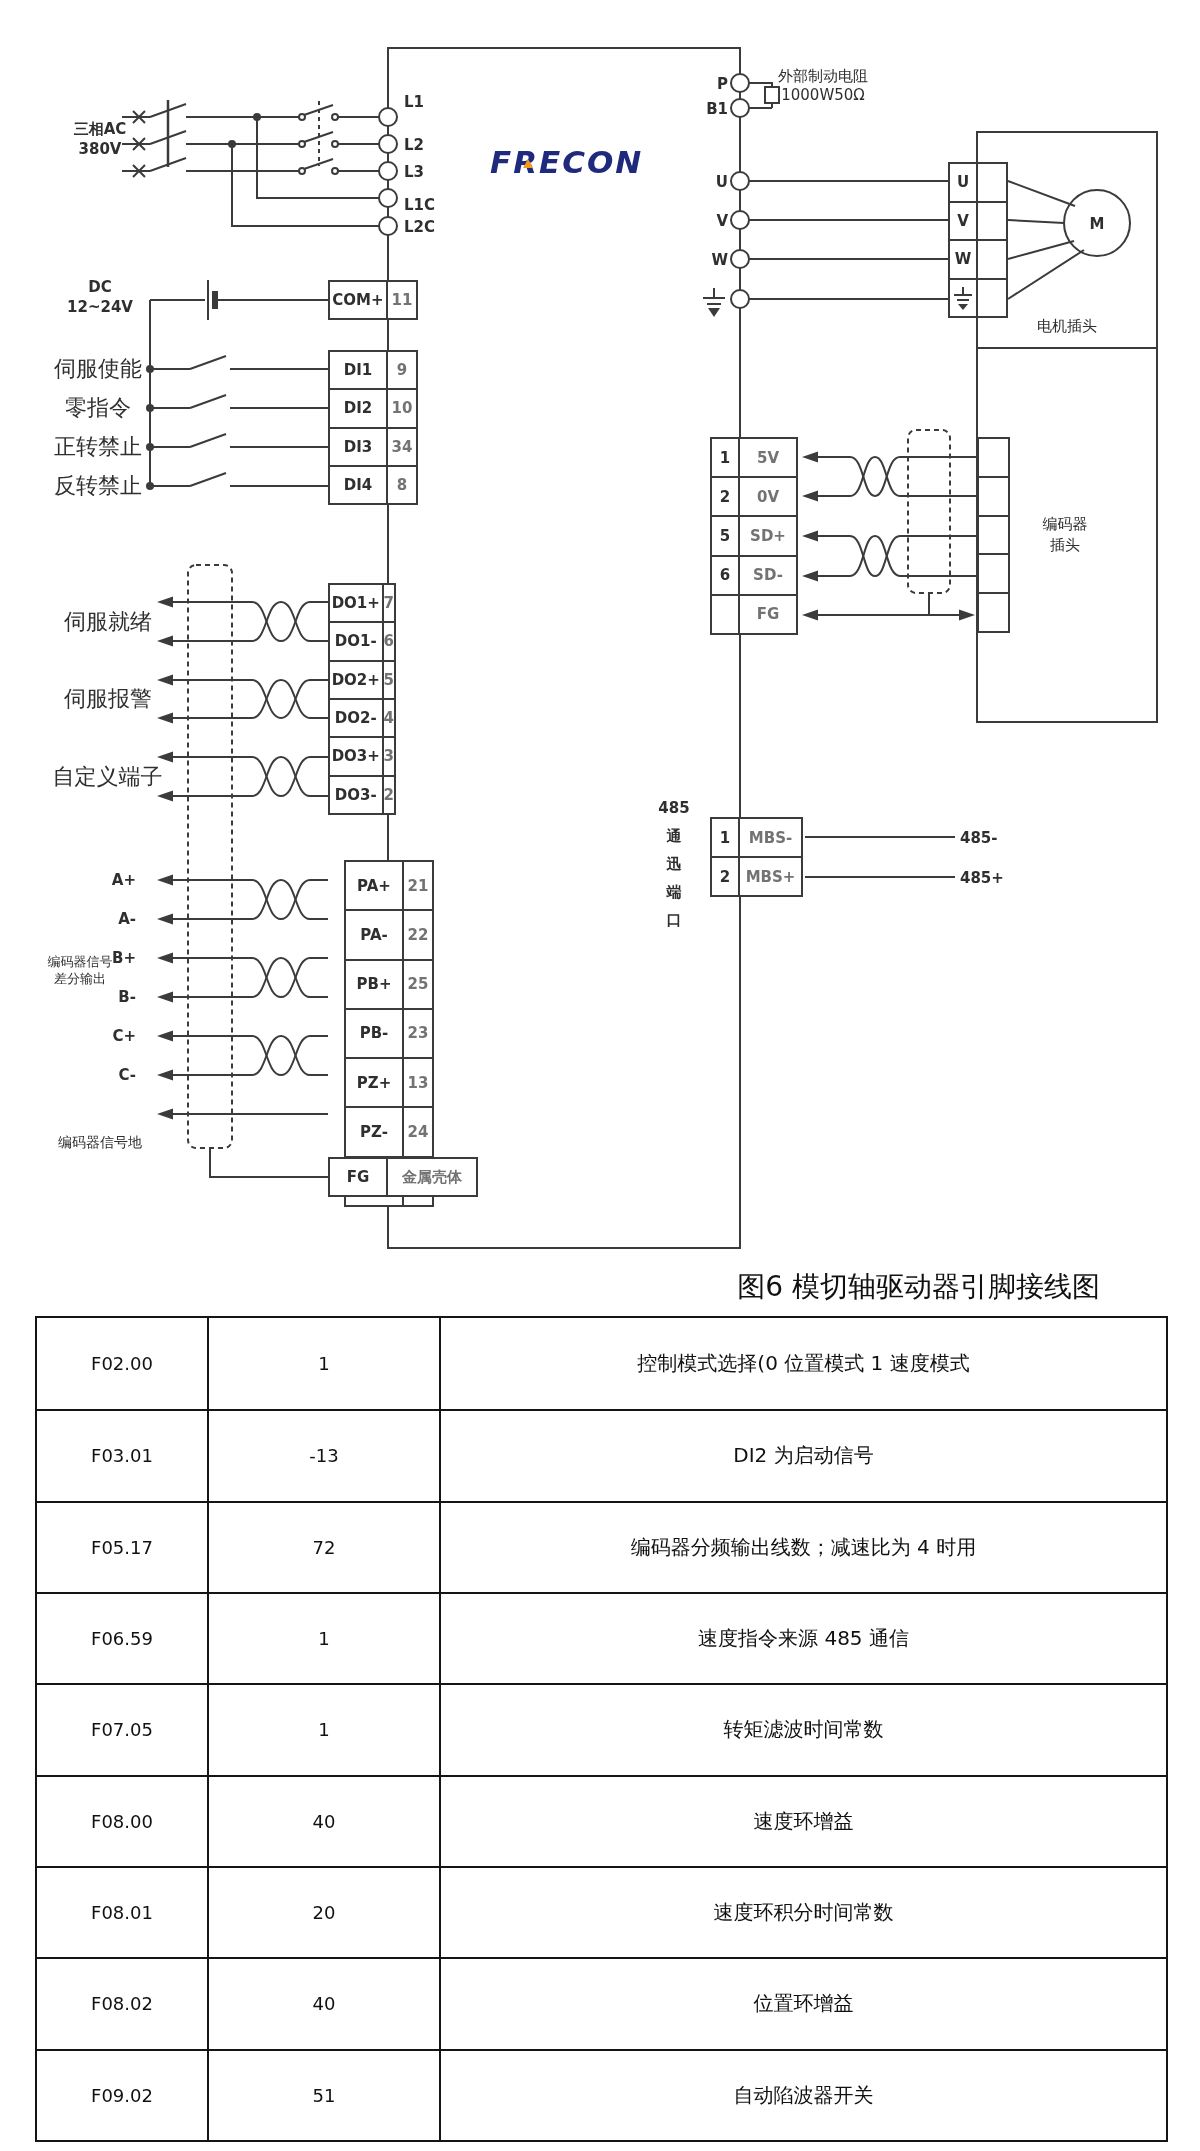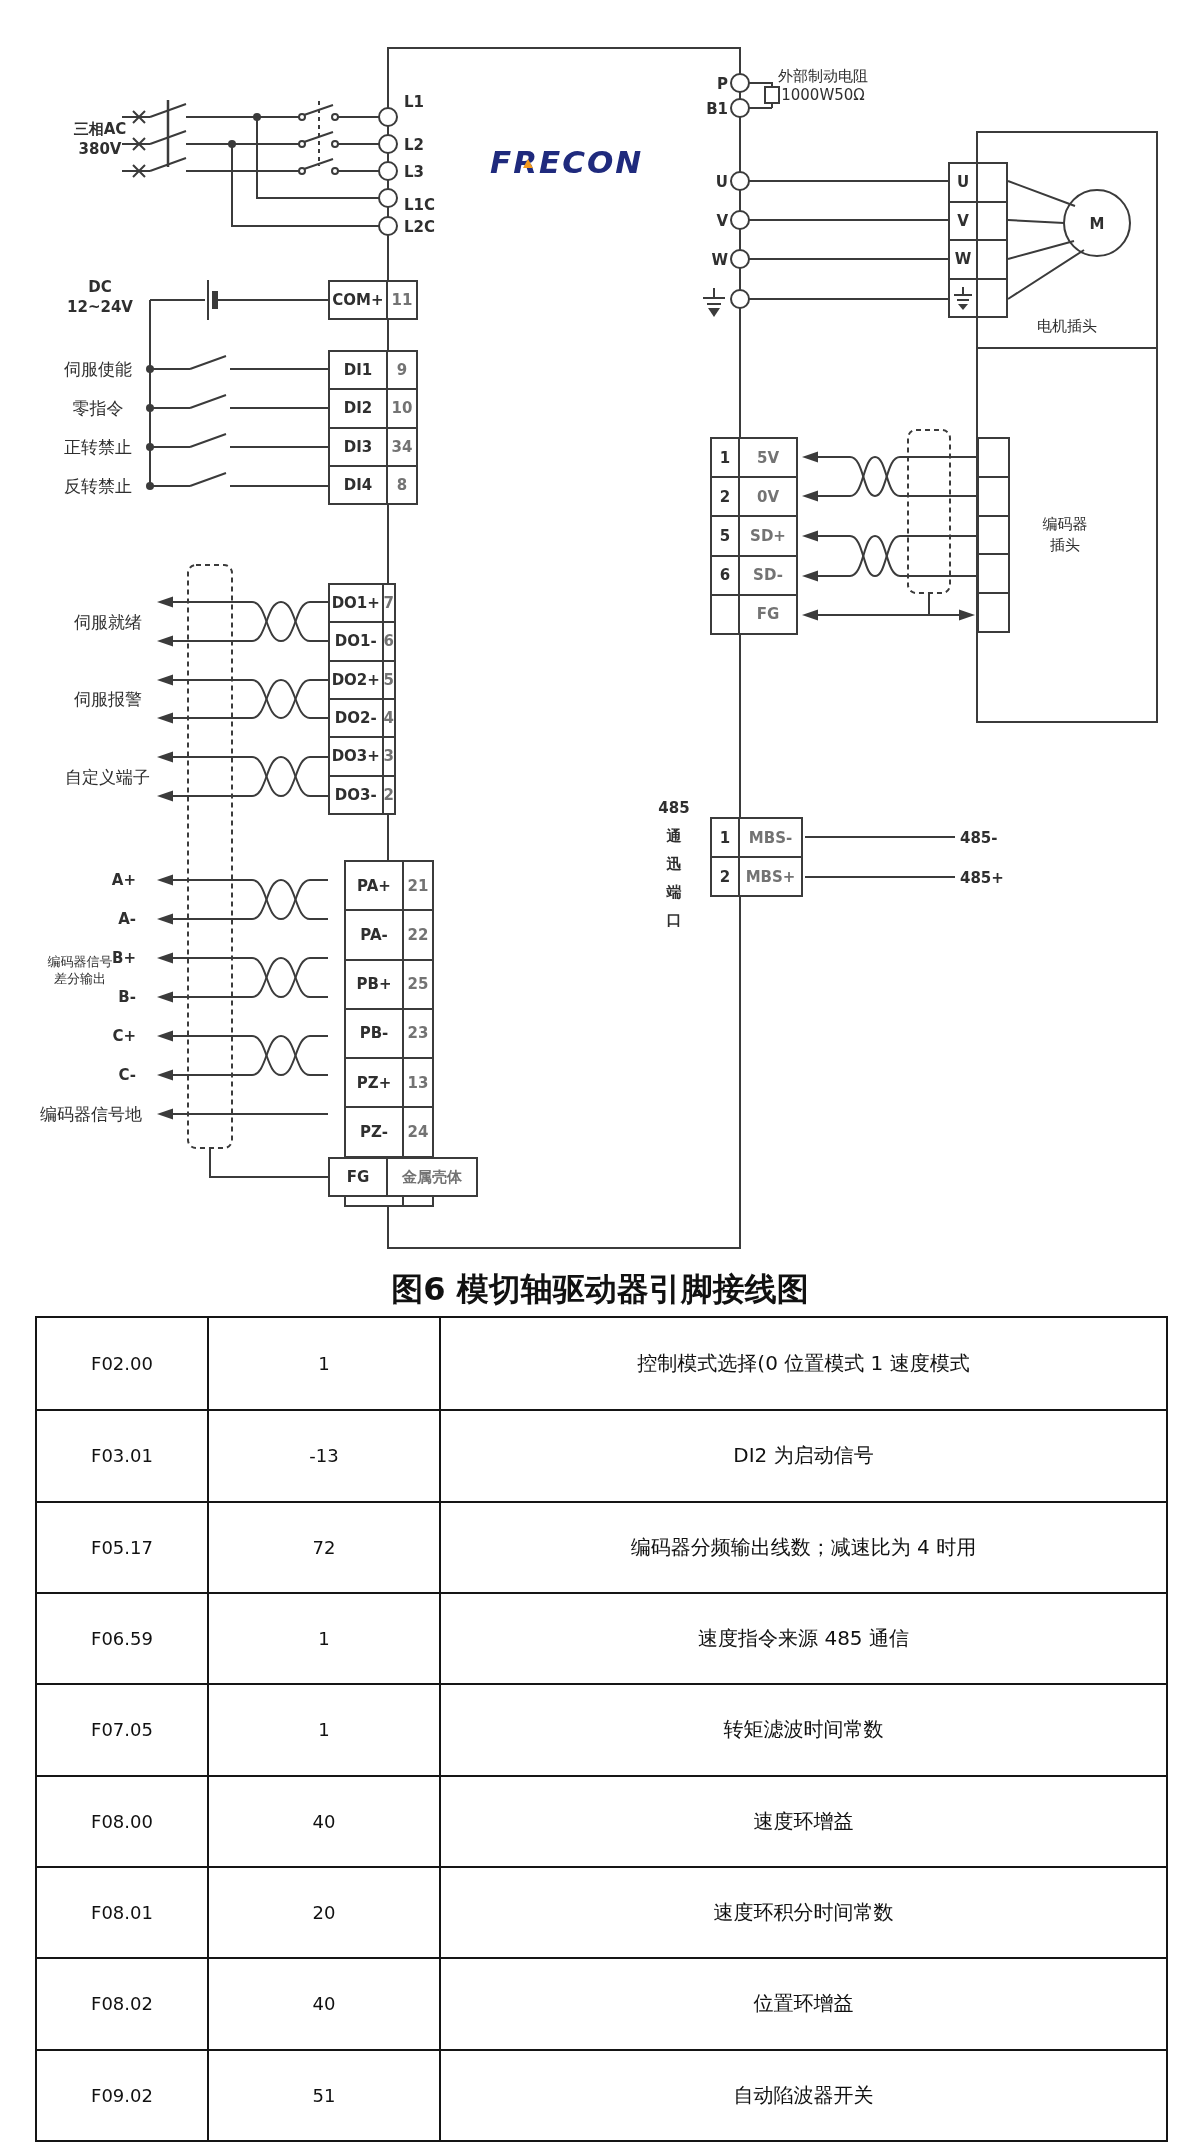--- a/index.html
+++ b/index.html
@@ -3,44 +3,44 @@
 <meta charset="utf-8">
 <style>
   html,body{margin:0;padding:0;background:#fff;}
   .page{position:relative;width:1200px;height:2151px;background:#ffffff;
         font-family:"DejaVu Sans","Liberation Sans",sans-serif;color:#2b2b2b;overflow:hidden;}
   svg.wires{position:absolute;left:0;top:0;}
   .lab{position:absolute;color:#2f2f2f;font-size:15px;line-height:20px;}
   .lab.c{text-align:center;}
   .lab.r{text-align:right;}
   .lab.b{font-weight:600;}
-  .cjk17{font-size:17px;line-height:22px;}
-  .cjk14{font-size:17px;line-height:20px;}
+  .cjk17{font-size:22px;line-height:22px;}
+  .cjk14{font-size:14px;line-height:20px;margin-top:28px;}
   .cjk13{font-size:13px;line-height:17px;}
   .blk{position:absolute;display:flex;flex-direction:column;background:#fff;
        border:2px solid #3b3b3b;box-sizing:border-box;}
   .blk .row{flex:1;display:flex;align-items:stretch;}
   .blk .row + .row{border-top:2px solid #3b3b3b;}
   .blk .c1{display:flex;align-items:center;justify-content:center;
            border-right:2px solid #3b3b3b;box-sizing:border-box;
            font-size:15px;font-weight:600;color:#2f2f2f;}
   .blk .c2{flex:1;display:flex;align-items:center;justify-content:center;
            font-size:15px;font-weight:600;color:#737373;}
   .blk.left .c1{width:58px;}
   .blk.right .c1{width:28px;}
   .blk.mcell .c1{width:28px;}
   .logo{position:absolute;left:490px;top:144px;font-size:31px;font-style:italic;
         font-weight:800;letter-spacing:2px;color:#1f2a7d;}
   .logo .acc{position:absolute;left:33px;top:15px;width:0;height:0;
         border-left:5px solid transparent;border-right:5px solid transparent;
         border-bottom:9px solid #f49a1c;}
   .v485{position:absolute;left:656px;top:794px;width:36px;text-align:center;
         font-size:15px;line-height:28px;font-weight:600;color:#2f2f2f;}
-  .caption{position:absolute;left:100px;top:1268px;width:1000px;text-align:center;
-        font-size:32px;font-weight:bold;color:#111;}
+  .caption{position:absolute;left:100px;top:1268px;width:1000px;text-align:right;
+        font-size:28px;font-weight:normal;color:#111;}
   .ptable{position:absolute;left:35px;top:1316px;width:1133px;height:826px;
         display:grid;grid-template-columns:170px 232px 1fr;grid-auto-rows:1fr;
         border:2px solid #151515;box-sizing:border-box;background:#fff;}
   .ptable .cell{display:flex;align-items:center;justify-content:center;
         border-top:2px solid #151515;font-size:18px;color:#111;}
   .ptable .cell.first{border-top:none;}
   .ptable .cell.vsep{border-left:2px solid #151515;}
   .ptable .cell.desc{font-size:20px;}
 </style>
 </head>

